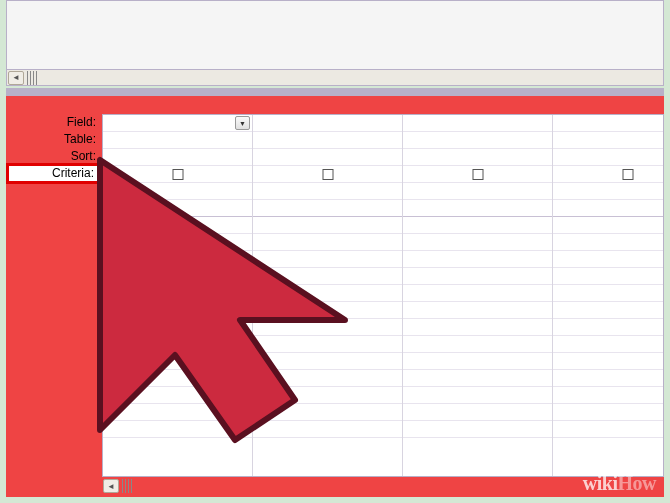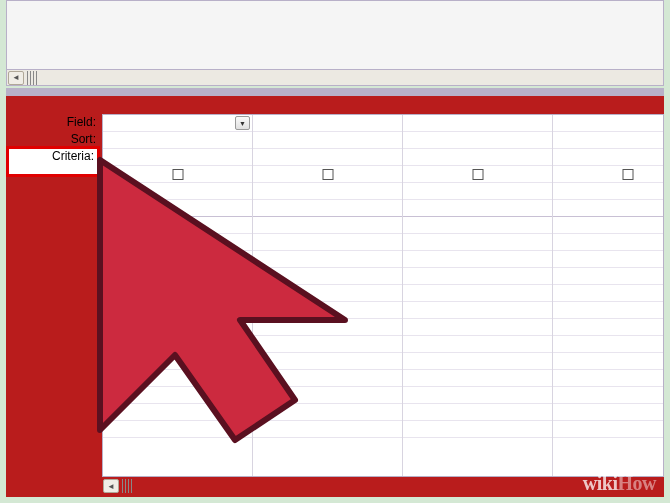--- a/index.html
+++ b/index.html
@@ -58,21 +58,21 @@
       right: 6px;
       height: 8px;
       background: #b8b0c8;
     }
     .lower-shell {
       position: absolute;
       top: 96px;
       left: 6px;
       right: 6px;
       bottom: 6px;
-      background: #b91c1c;
+      background: #ef4444;
     }
     .query-grid {
       position: absolute;
       top: 18px;
       left: 96px;
       right: 0;
       bottom: 20px;
       background: #fff;
       border: 1px solid #b8b0c8;
       overflow: hidden;
@@ -88,21 +88,21 @@
       height: 17px;
       line-height: 17px;
       text-align: right;
       padding-right: 6px;
       font-size: 12px;
     }
     .criteria-highlight {
       border: 3px solid #e00000;
       margin-right: 2px;
       padding-right: 3px;
-      height: 31px;
+      height: 21px;
       line-height: 15px;
       margin-top: -2px;
       margin-bottom: -2px;
       position: relative;
       z-index: 1;
       background: #fff;
     }
     .grid-inner {
       position: relative;
       width: 100%;
@@ -189,20 +189,21 @@
     <div class="scroll-grip"></div>
   </div>
 </div>
 
 <div class="splitter-bar"></div>
 
 <div class="lower-shell">
 
   <div class="labels-col">
     <div class="label-row">Field:</div>
+    <div class="label-row">Table:</div>
     <div class="label-row">Sort:</div>
     <div class="label-row criteria-highlight">Criteria:</div>
   </div>
 
   <div class="query-grid">
     <div class="grid-inner">
       <div class="gcol c1">
         <div class="grow">
           <div class="field-dropdown">▼</div>
         </div>

